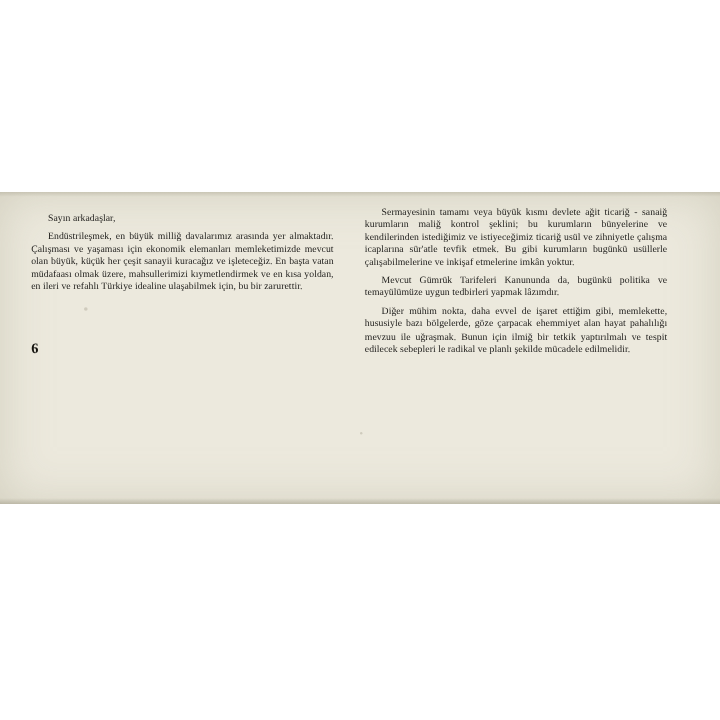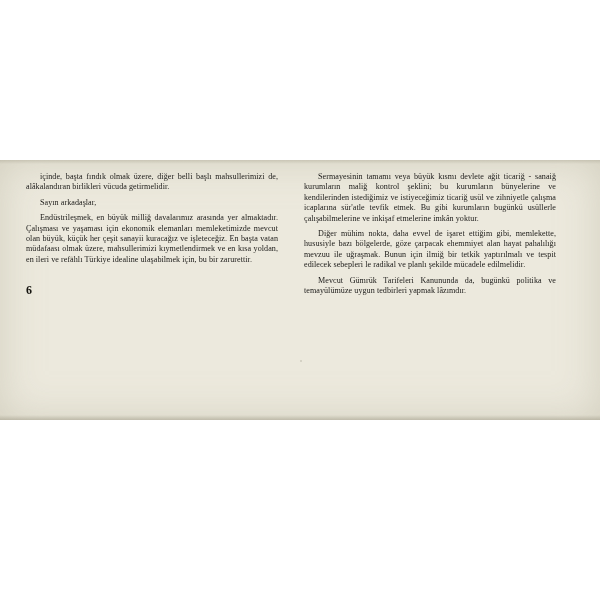--- a/index.html
+++ b/index.html
@@ -92,29 +92,28 @@
   }
 </style>
 </head>
 <body>
 
 <div class="page-scan">
   <div class="paper-inner">
     <div class="columns">
 
       <div class="col col-left-body">
-        <p>içinde, başta fındık olmak üzere, diğer belli başlı mahsullerimizi de, alâkalandıran birlikleri vücuda getirmelidir.</p>
         <p class="heading-line">Sayın arkadaşlar,</p>
         <p>Endüstrileşmek, en büyük milliğ davalarımız arasında yer almaktadır. Çalışması ve yaşaması için ekonomik elemanları memleketimizde mevcut olan büyük, küçük her çeşit sanayii kuracağız ve işleteceğiz. En başta vatan müdafaası olmak üzere, mahsullerimizi kıymetlendirmek ve en kısa yoldan, en ileri ve refahlı Türkiye idealine ulaşabilmek için, bu bir zarurettir.</p>
         <div class="page-number">6</div>
       </div>
 
       <div class="col">
         <p>Sermayesinin tamamı veya büyük kısmı devlete ağit ticariğ - sanaiğ kurumların maliğ kontrol şeklini; bu kurumların bünyelerine ve kendilerinden istediğimiz ve istiyeceğimiz ticariğ usül ve zihniyetle çalışma icaplarına sür'atle tevfik etmek. Bu gibi kurumların bugünkü usüllerle çalışabilmelerine ve inkişaf etmelerine imkân yoktur.</p>
+        <p class="gap-para">Mevcut Gümrük Tarifeleri Kanununda da, bugünkü politika ve temayülümüze uygun tedbirleri yapmak lâzımdır.</p>
         <p class="gap-para">Diğer mühim nokta, daha evvel de  işaret ettiğim gibi, memlekette, hususiyle bazı bölgelerde, göze çarpacak ehemmiyet alan hayat pahalılığı mevzuu ile uğraşmak. Bunun için ilmiğ bir tetkik yaptırılmalı ve tespit edilecek sebepleri le radikal ve planlı şekilde mücadele edilmelidir.</p>
-        <p class="gap-para">Mevcut Gümrük Tarifeleri Kanununda da, bugünkü politika ve temayülümüze uygun tedbirleri yapmak lâzımdır.</p>
       </div>
 
     </div>
   </div>
   <div class="speck" style="left:70px; top:96px; width:3px; height:3px;"></div>
   <div class="speck" style="left:300px; top:200px; width:2px; height:2px;"></div>
 </div>
 
 </body></html>

